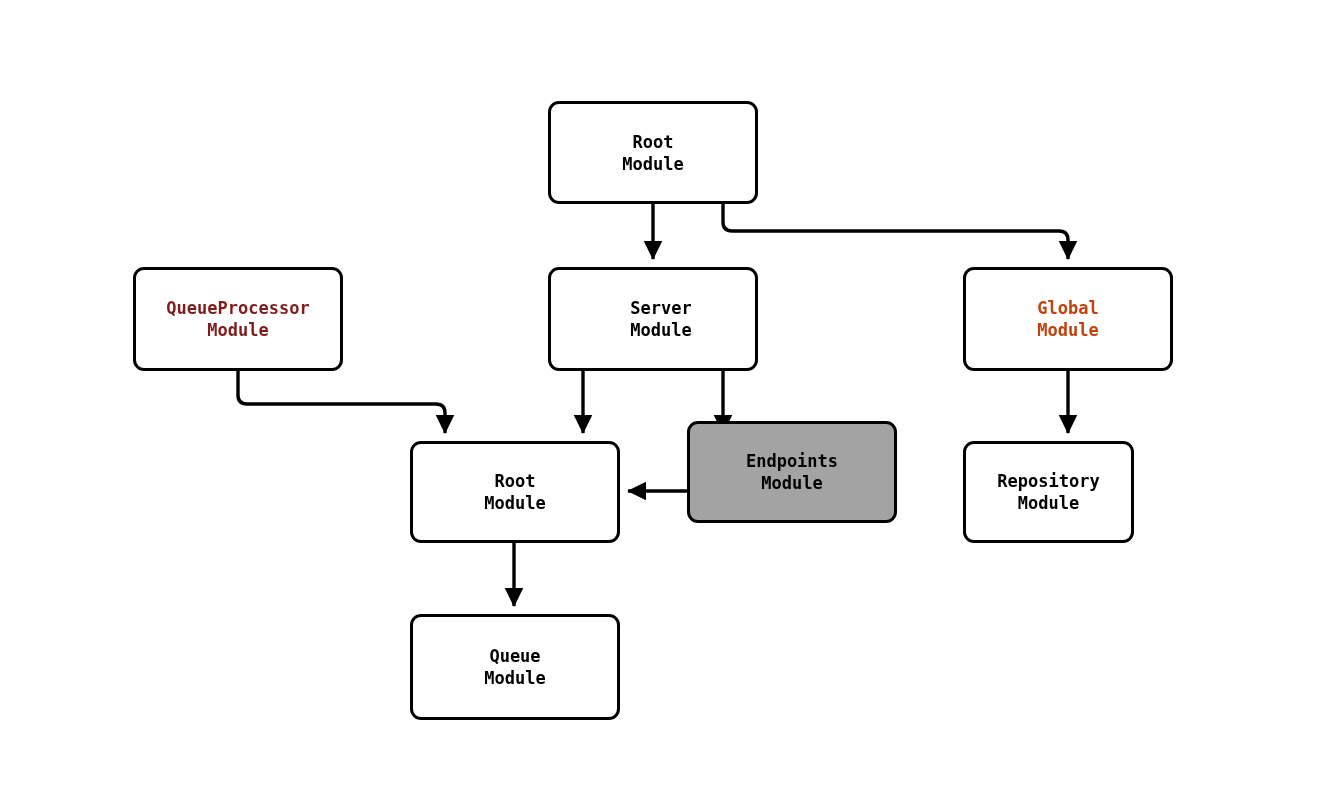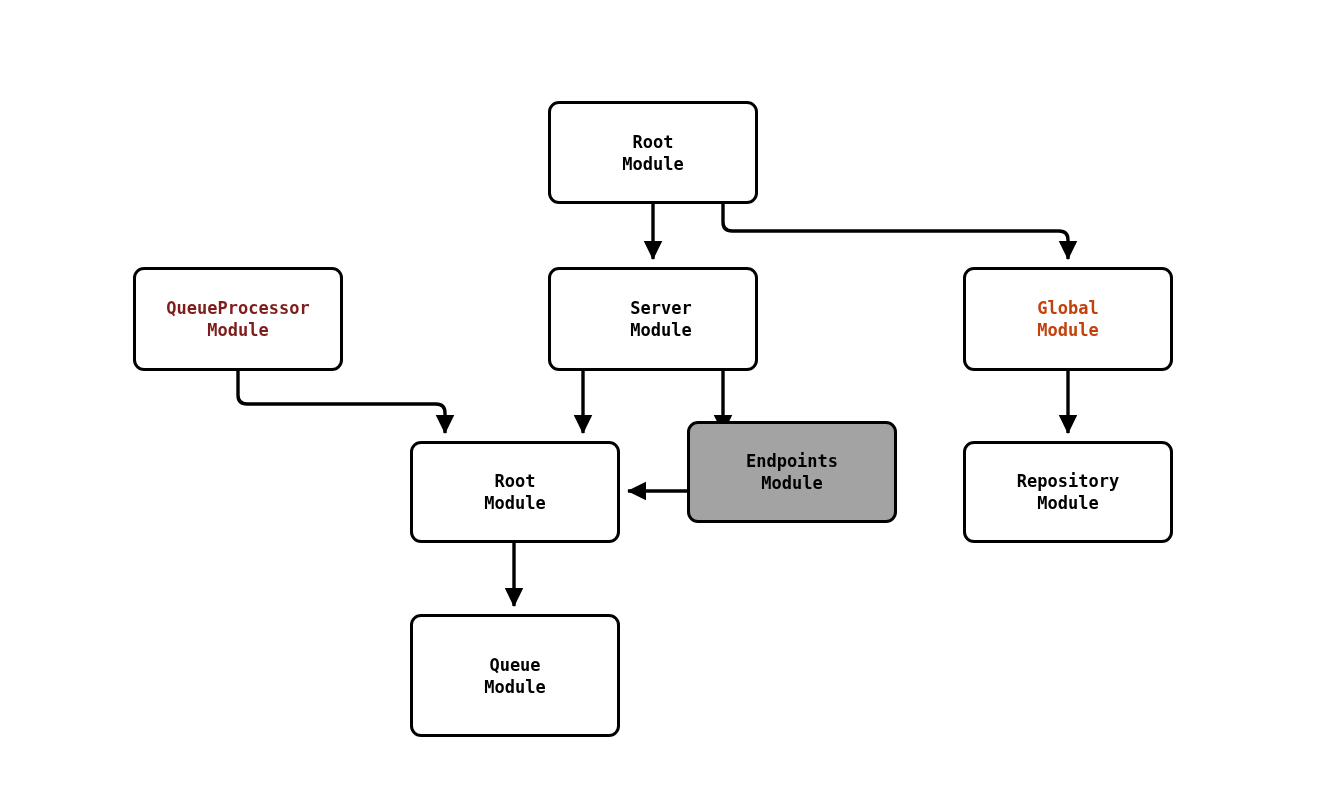--- a/index.html
+++ b/index.html
@@ -103,23 +103,23 @@
   <div class="node" style="left: 410px; top: 441px; width: 210px; height: 102px; background: rgb(255, 255, 255); border-color: rgb(0, 0, 0); color: rgb(0, 0, 0);">
     <span class="node-line">Root</span>
     <span class="node-line">Module</span>
   </div>
 
   <div class="node" style="left: 687px; top: 421px; width: 210px; height: 102px; background: #a3a3a3; border-color: rgb(0, 0, 0); color: rgb(0, 0, 0);">
     <span class="node-line">Endpoints</span>
     <span class="node-line">Module</span>
   </div>
 
-  <div class="node" style="left: 963px; top: 441px; width: 210px; height: 102px; background: rgb(255, 255, 255); border-color: rgb(0, 0, 0); color: rgb(0, 0, 0);">
+  <div class="node" style="left: 963px; top: 441px; width: 171px; height: 102px; background: rgb(255, 255, 255); border-color: rgb(0, 0, 0); color: rgb(0, 0, 0);">
     <span class="node-line">Repository</span>
     <span class="node-line">Module</span>
   </div>
 
-  <div class="node" style="left: 410px; top: 614px; width: 210px; height: 123px; background: rgb(255, 255, 255); border-color: rgb(0, 0, 0); color: rgb(0, 0, 0);">
+  <div class="node" style="left: 410px; top: 614px; width: 210px; height: 106px; background: rgb(255, 255, 255); border-color: rgb(0, 0, 0); color: rgb(0, 0, 0);">
     <span class="node-line">Queue</span>
     <span class="node-line">Module</span>
   </div>
 
 </div>
 
 </body></html>

